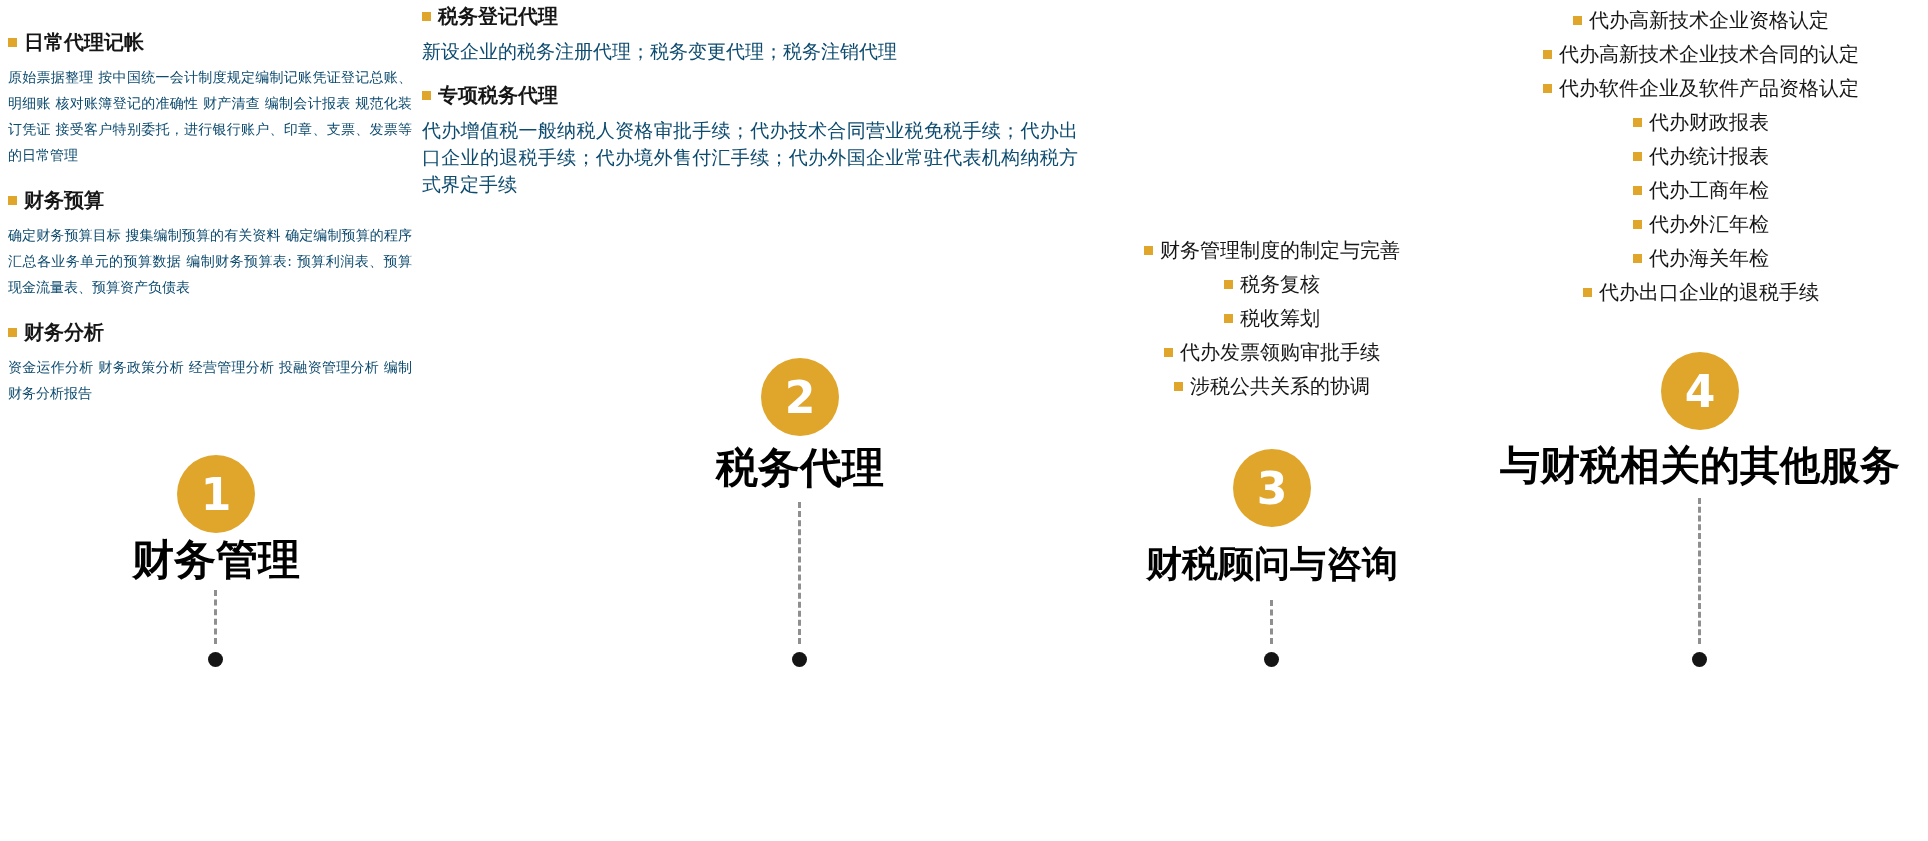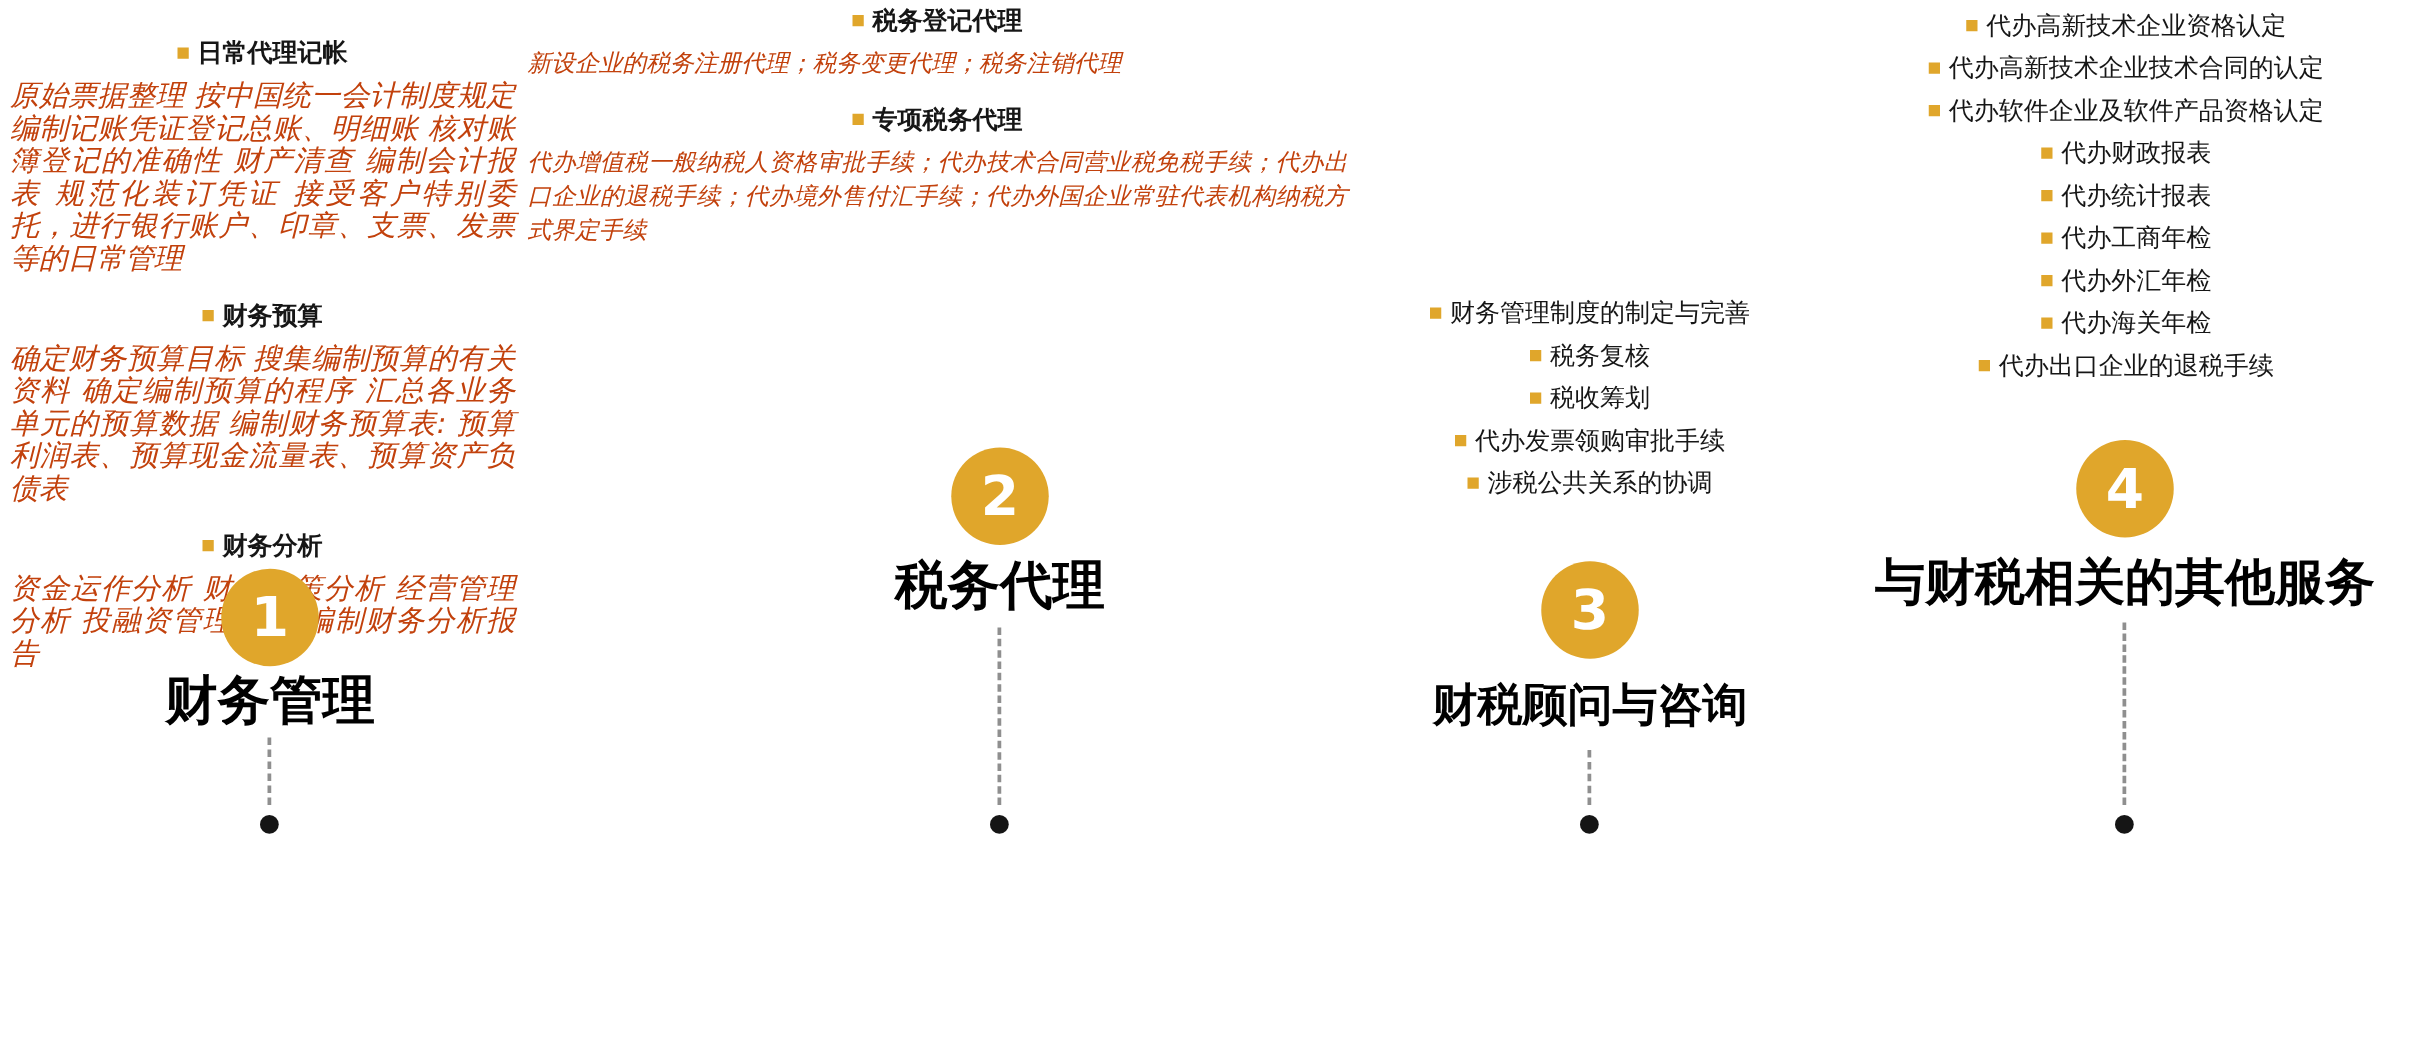--- a/index.html
+++ b/index.html
@@ -13,37 +13,36 @@
     width: 1928px;
     height: 841px;
     background: #ffffff;
     overflow: hidden;
   }
   .text-block { position: absolute; }
   .sec-heading {
     font-size: 20px;
     font-weight: bold;
     line-height: 24px;
-    text-align: center;
+    text-align: left;
     margin-bottom: 10px;
     white-space: nowrap;
   }
   .bullet {
     display: inline-block;
     width: 9px; height: 9px;
     background: var(--accent, #E0A62B);
     margin-right: 7px;
     vertical-align: 2px;
   }
   .sec-body {
     text-align: justify;
-    color: #c2410c;
-    font-style: italic;
+    color: #0c4a6e;
   }
-  .body-18 { font-size: 23px; line-height: 26px; }
+  .body-18 { font-size: 14px; line-height: 26px; }
   .body-19 { font-size: 19px; line-height: 27px; }
   .section { margin-bottom: 20px; }
   .section.gap18 { margin-bottom: 18px; }
   .items .item {
     font-size: 20px;
     line-height: 21px;
     margin-bottom: 13px;
     text-align: center;
     white-space: nowrap;
   }

